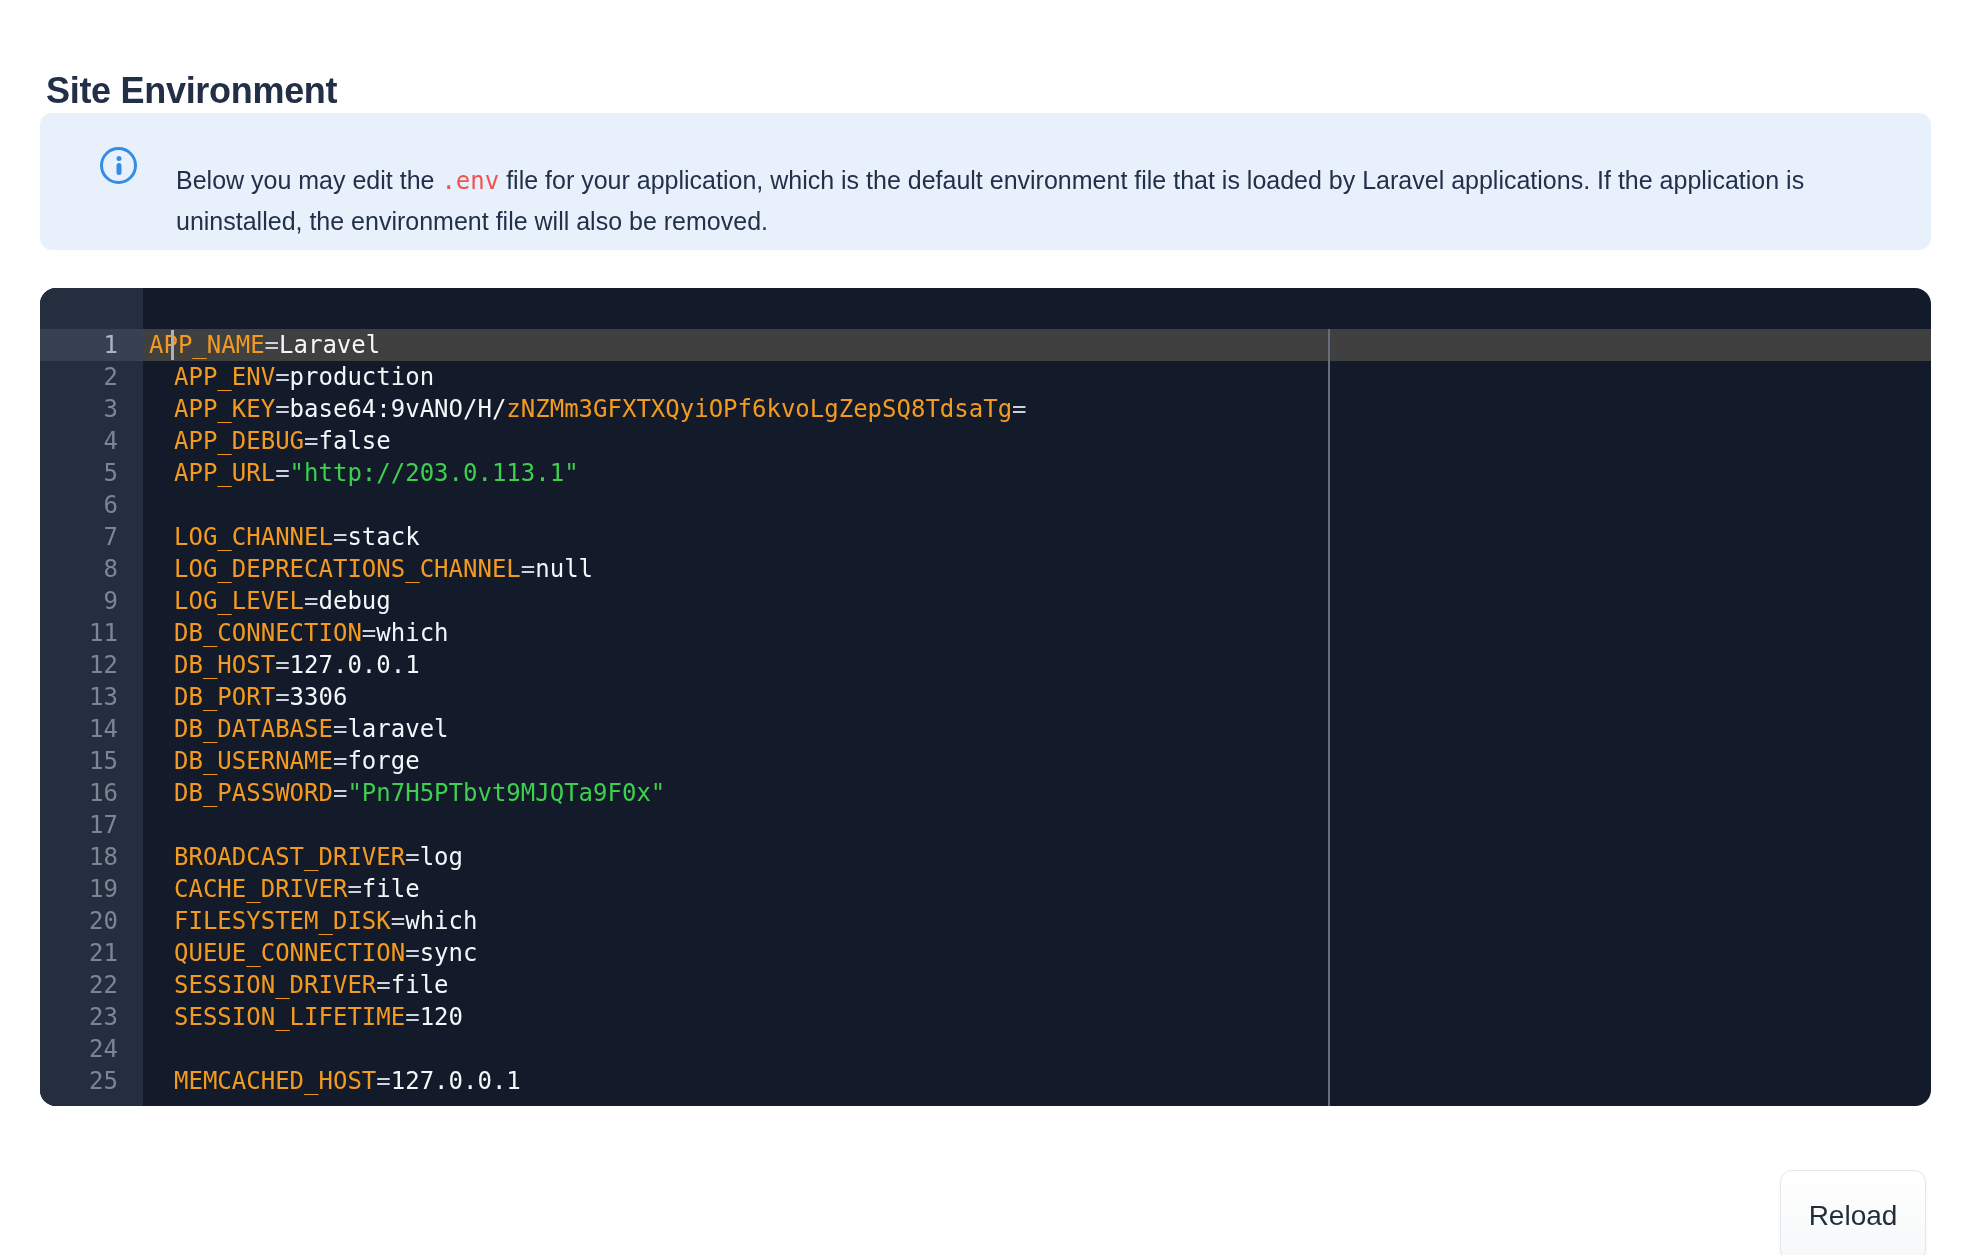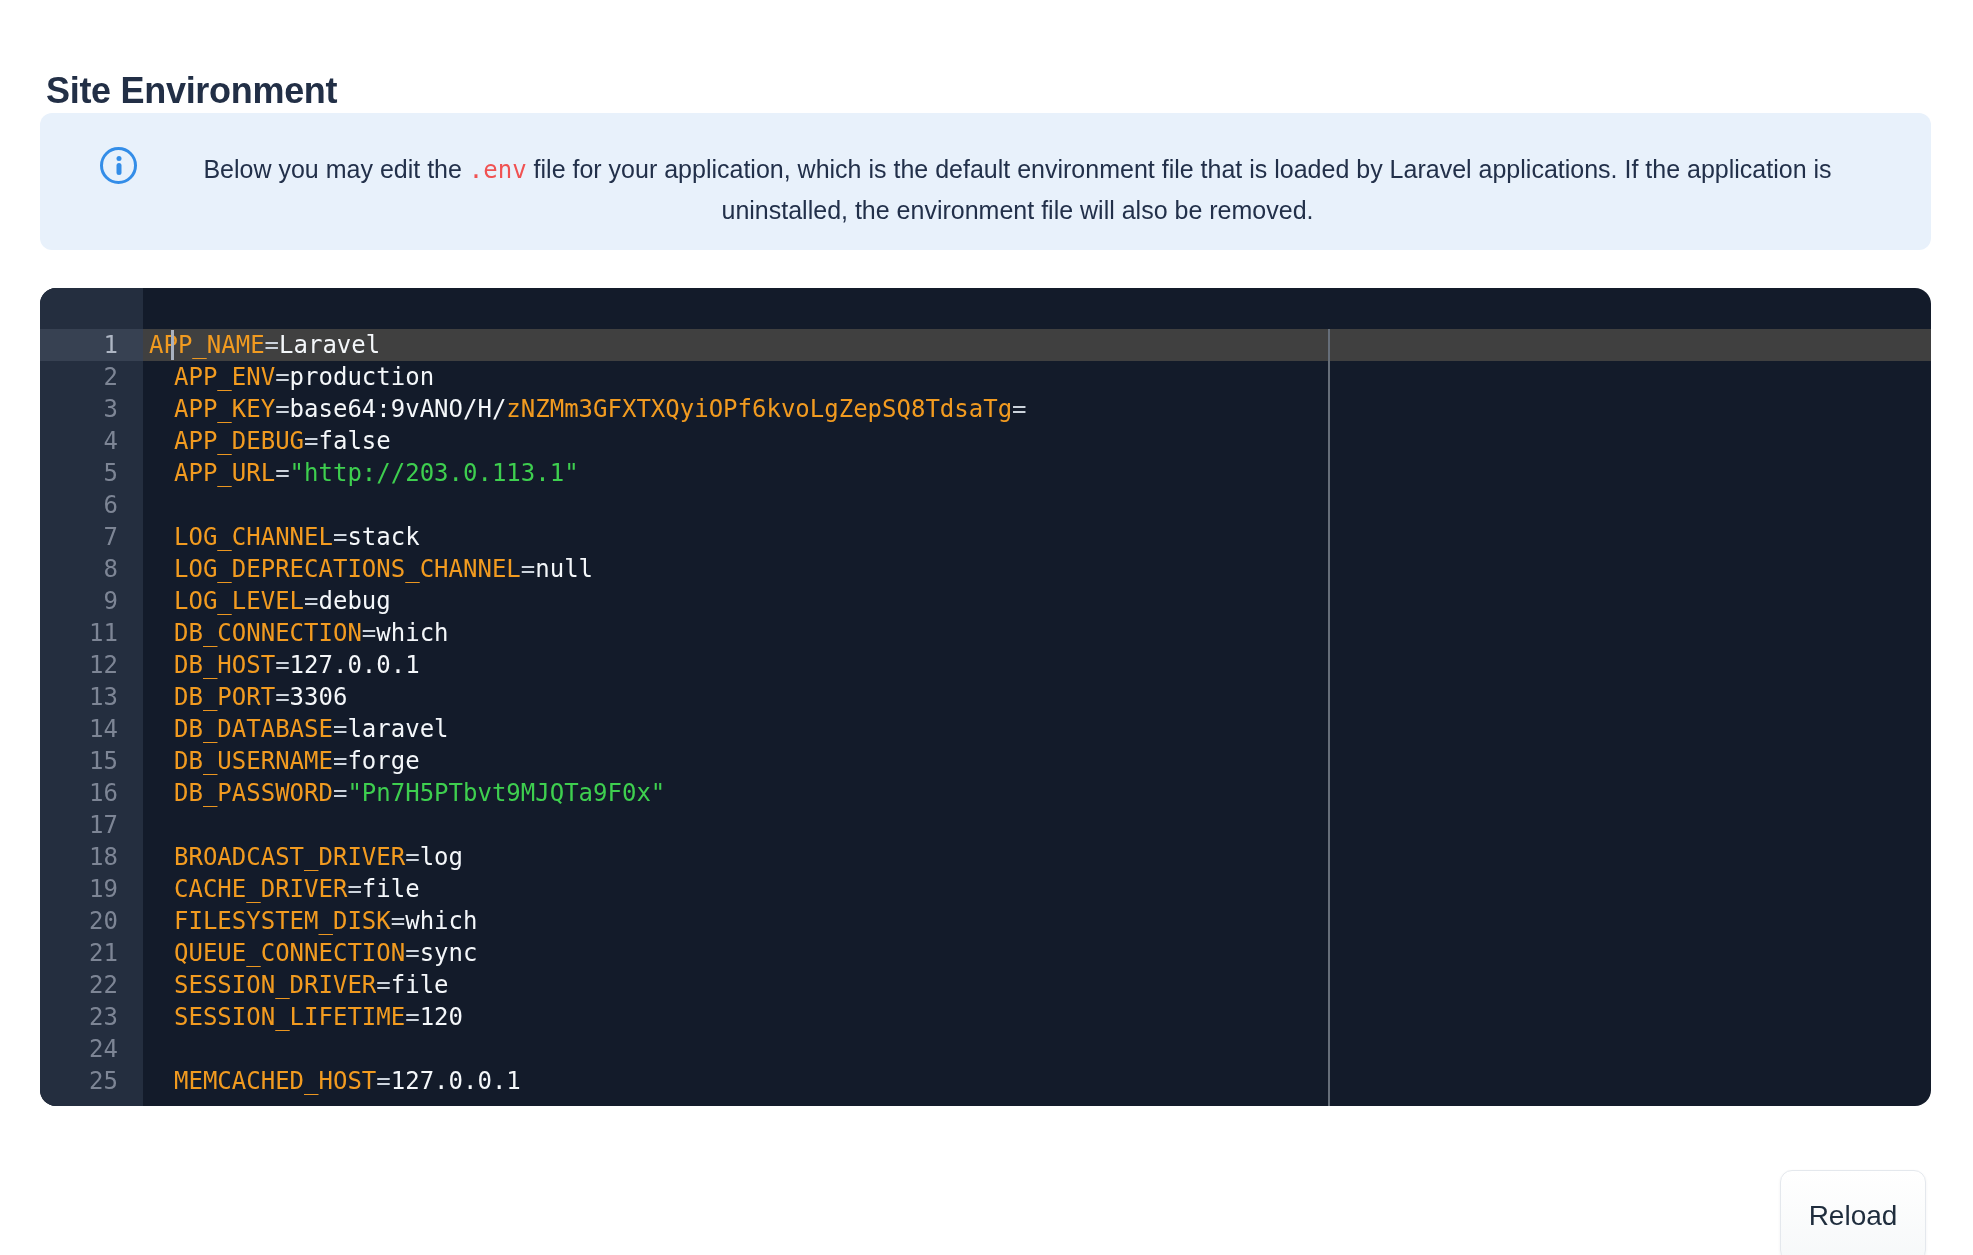--- a/index.html
+++ b/index.html
@@ -32,23 +32,23 @@
     content: ""; position: absolute; top: 5.5px; left: 50%;
     transform: translateX(-50%);
     width: 5px; height: 5px; border-radius: 50%; background: #338de8;
   }
   .alert-icon::after {
     content: ""; position: absolute; top: 13px; left: 50%;
     transform: translateX(-50%);
     width: 5px; height: 12px; border-radius: 2.5px; background: #338de8;
   }
   .alert-text {
-    position: absolute; left: 120px; top: 31px; margin: 5px;
+    position: absolute; left: 120px; top: 31px; margin: 16px;
     width: 1705px;
-    font-size: 25px; line-height: 40px; color: #22304a; text-align: center;
+    font-size: 25px; line-height: 40px; color: #22304a;
   }
   .env-token {
     font-family: "DejaVu Sans Mono", monospace;
     font-size: 24px; color: #f05252;
   }
   
   .editor {
     position: absolute; left: 40px; top: 288px;
     width: 1891px; height: 818px;
     background: #131b2a; border-radius: 16px;

